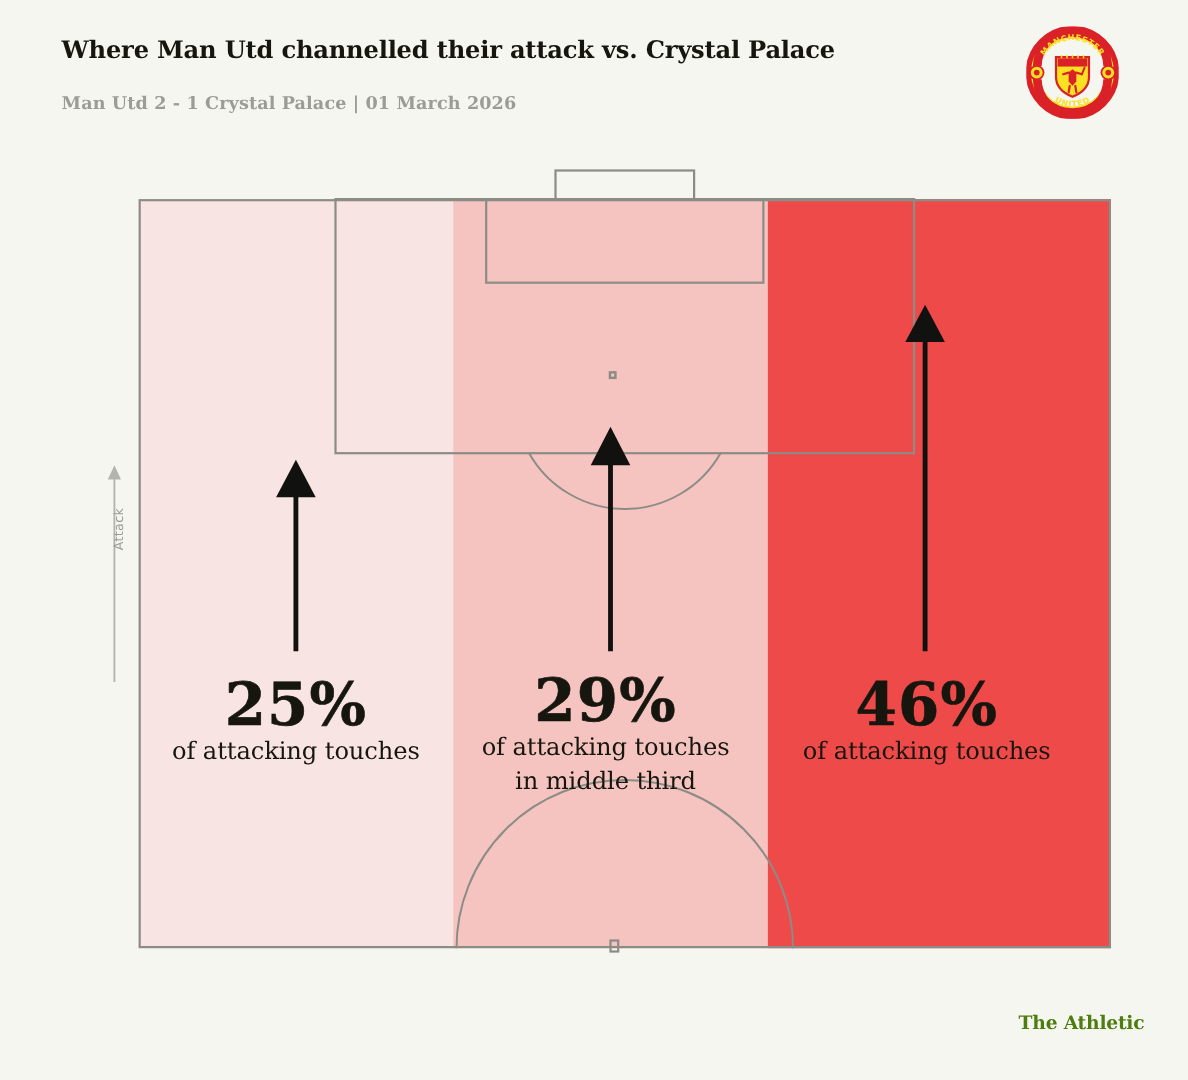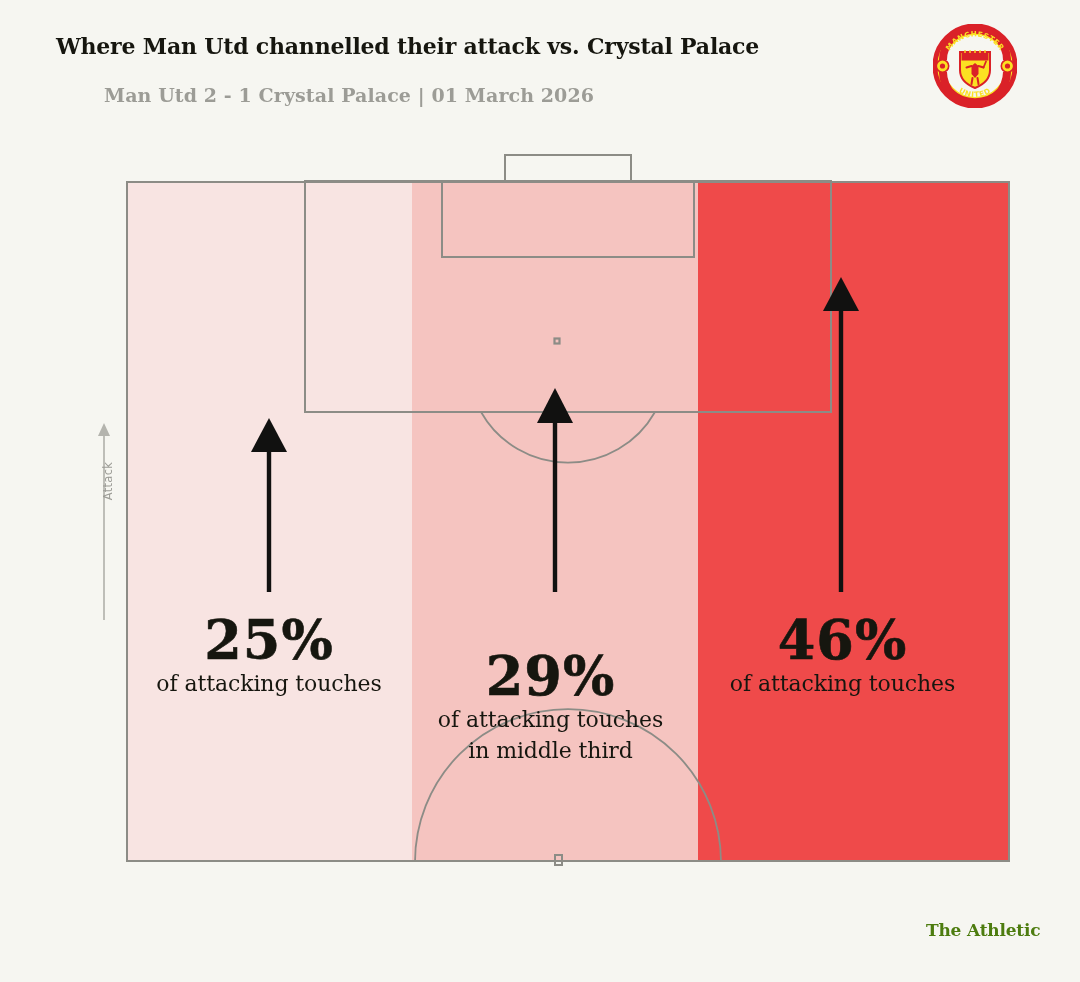--- a/index.html
+++ b/index.html
@@ -15,22 +15,22 @@
   
   .title{
     position:absolute;left:56px;top:33px;
     font-family:"DejaVu Serif",serif;
     font-weight:700;font-size:22px;letter-spacing:-0.2px;
     color:#16160F;white-space:nowrap;
   }
   .subtitle{
     position:absolute;left:56px;top:84px;
     font-family:"DejaVu Serif",serif;
-    font-weight:700;font-size:19px;letter-spacing:0.1px;
-    color:#9C9C96;white-space:nowrap;margin-left:48px;
+    font-weight:700;font-size:16px;letter-spacing:0.1px;
+    color:#9C9C96;white-space:nowrap;
   }
 
   
   .crest{position:absolute;left:933px;top:24px;width:84px;height:84px;}
 
   
   .pitch{position:absolute;left:126px;top:181px;width:884px;height:681px;}
   .third{position:absolute;top:0;height:100%;}
   .third-left{left:0;width:286px;}
   .third-mid{left:286px;width:286px;}
@@ -57,21 +57,21 @@
   }
   .stat .line1,.stat .line2{
     font-family:"DejaVu Serif",serif;
     font-weight:400;
     font-size:22px;
     line-height:31px;
     letter-spacing:-0.1px;
     white-space:nowrap;
   }
   .stat-left{left:126px;top:612px;width:286px;}
-  .stat-mid{left:412px;top:648px;width:277px;}
+  .stat-mid{left:412px;top:608px;width:277px;}
   .stat-right{left:698px;top:612px;width:289px;}
 
   
   .attack-label{
     position:absolute;left:78px;top:474px;
     width:60px;
     transform:rotate(-90deg);
     transform-origin:center center;
     text-align:center;
     font-family:"DejaVu Sans",sans-serif;

